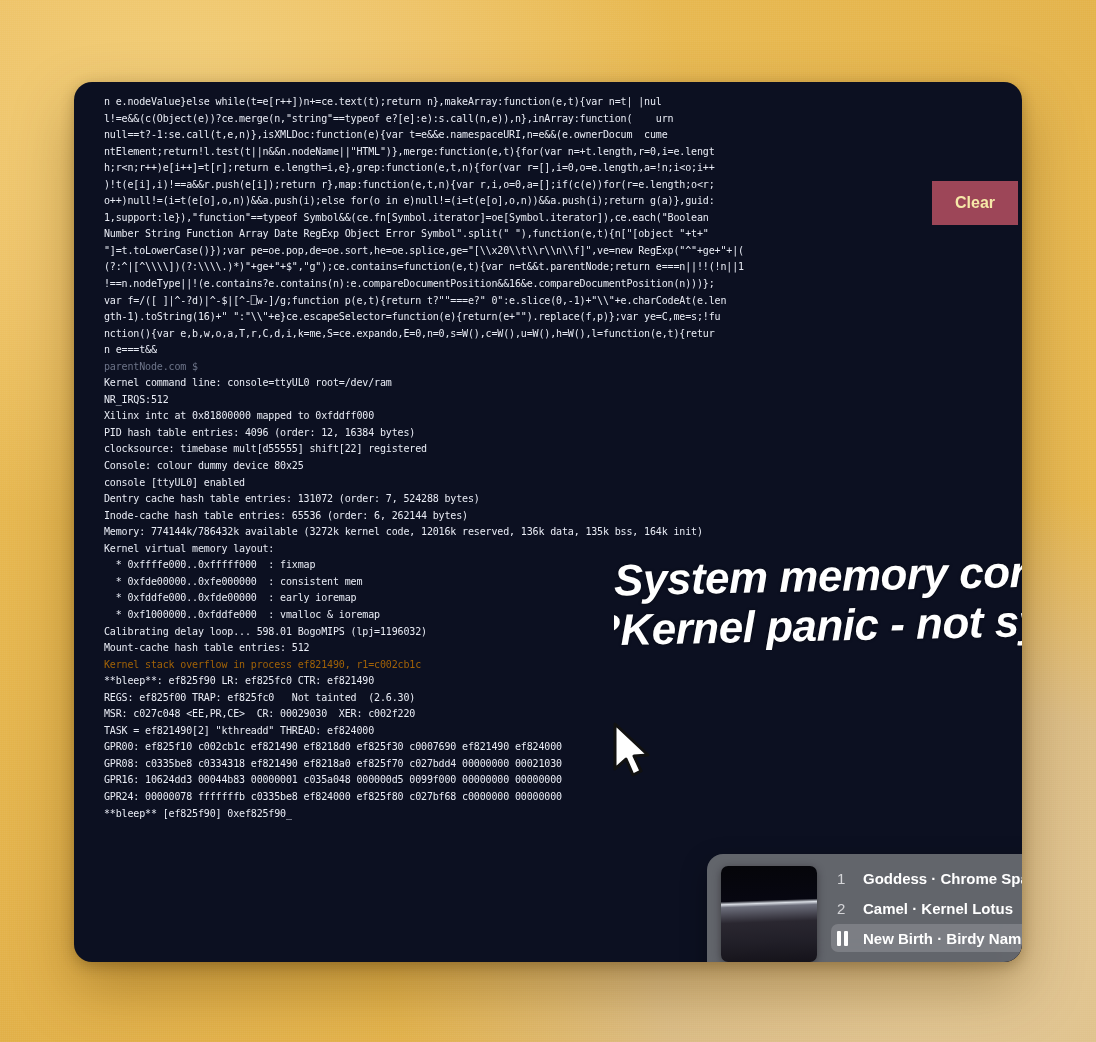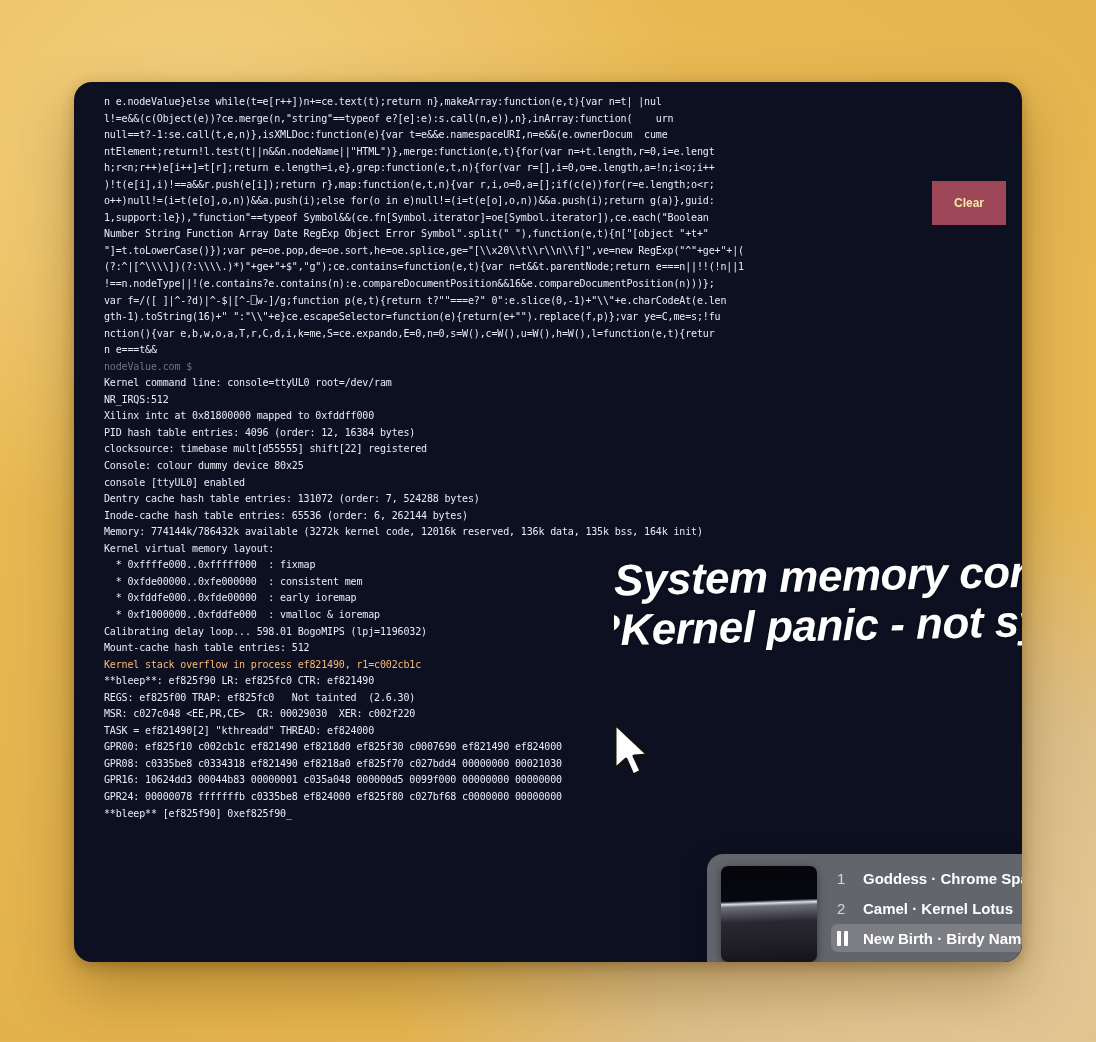--- a/index.html
+++ b/index.html
@@ -34,40 +34,40 @@
   #termscroll{
     position:absolute;inset:0;overflow:hidden;
   }
   pre.term{
     margin:0;padding:12px 0 0 30px;
     font-family:"DejaVu Sans Mono","Liberation Mono",monospace;
     font-size:10px;line-height:16.55px;letter-spacing:-0.15px;
     color:#e9ecf5;white-space:pre;
   }
   pre.term .dim{color:#6d7489;}
-  pre.term .err{color:#fdba74;text-align:center;}
+  pre.term .err{color:#a16207;text-align:center;}
 
   
   .panic-overlay{
     position:absolute;left:540px;top:468px;width:520px;
     font-family:"Liberation Sans", sans-serif;
     font-style:italic;font-weight:700;
     font-size:44px;line-height:50px;letter-spacing:-0.5px;
     color:#ffffff;white-space:nowrap;overflow:hidden;
     text-shadow:0 0 3px rgba(0,0,0,.55);
     pointer-events:none;
   }
   .panic-overlay .l2{transform:translateX(-20px) rotate(-1.2deg);display:block;}
   .panic-overlay .l1{display:block;transform:rotate(-1.2deg);}
 
   
   #clear-btn{
-    position:absolute;left:858px;top:99px;width:74px;height:44px;
+    position:absolute;left:858px;top:99px;width:86px;height:44px;
     background:rgba(214,92,110,.72);
-    color:#f6e9a8;font-size:12px;font-weight:600;
+    color:#f6e9a8;font-size:16px;font-weight:600;
     display:flex;align-items:center;justify-content:center;
     border:none;cursor:pointer;
     font-family:"Liberation Sans", sans-serif;
   }
 
   
   #cursor{position:absolute;left:538px;top:640px;width:40px;height:58px;pointer-events:none;}
 
   
   #spotify{
@@ -113,21 +113,21 @@
 o++)null!=(i=t(e[o],o,n))&amp;&amp;a.push(i);else for(o in e)null!=(i=t(e[o],o,n))&amp;&amp;a.push(i);return g(a)},guid:
 1,support:le}),"function"==typeof Symbol&amp;&amp;(ce.fn[Symbol.iterator]=oe[Symbol.iterator]),ce.each("Boolean
 Number String Function Array Date RegExp Object Error Symbol".split(" "),function(e,t){n["[object "+t+"
 "]=t.toLowerCase()});var pe=oe.pop,de=oe.sort,he=oe.splice,ge="[\\x20\\t\\r\\n\\f]",ve=new RegExp("^"+ge+"+|(
 (?:^|[^\\\\])(?:\\\\.)*)"+ge+"+$","g");ce.contains=function(e,t){var n=t&amp;&amp;t.parentNode;return e===n||!!(!n||1
 !==n.nodeType||!(e.contains?e.contains(n):e.compareDocumentPosition&amp;&amp;16&amp;e.compareDocumentPosition(n)))};
 var f=/([ ]|^-?d)|^-$|[^-⎕w-]/g;function p(e,t){return t?""===e?"&nbsp;0":e.slice(0,-1)+"\\"+e.charCodeAt(e.len
 gth-1).toString(16)+" ":"\\"+e}ce.escapeSelector=function(e){return(e+"").replace(f,p)};var ye=C,me=s;!fu
 nction(){var e,b,w,o,a,T,r,C,d,i,k=me,S=ce.expando,E=0,n=0,s=W(),c=W(),u=W(),h=W(),l=function(e,t){retur
 n e===t&amp;&amp;</span>
-<span class="dim">nodeValue.com $</span>
+<span class="dim">parentNode.com $</span>
 <span id="kernel-log">Kernel command line: console=ttyUL0 root=/dev/ram
 NR_IRQS:512
 Xilinx intc at 0x81800000 mapped to 0xfddff000
 PID hash table entries: 4096 (order: 12, 16384 bytes)
 clocksource: timebase mult[d55555] shift[22] registered
 Console: colour dummy device 80x25
 console [ttyUL0] enabled
 Dentry cache hash table entries: 131072 (order: 7, 524288 bytes)
 Inode-cache hash table entries: 65536 (order: 6, 262144 bytes)
 Memory: 774144k/786432k available (3272k kernel code, 12016k reserved, 136k data, 135k bss, 164k init)

